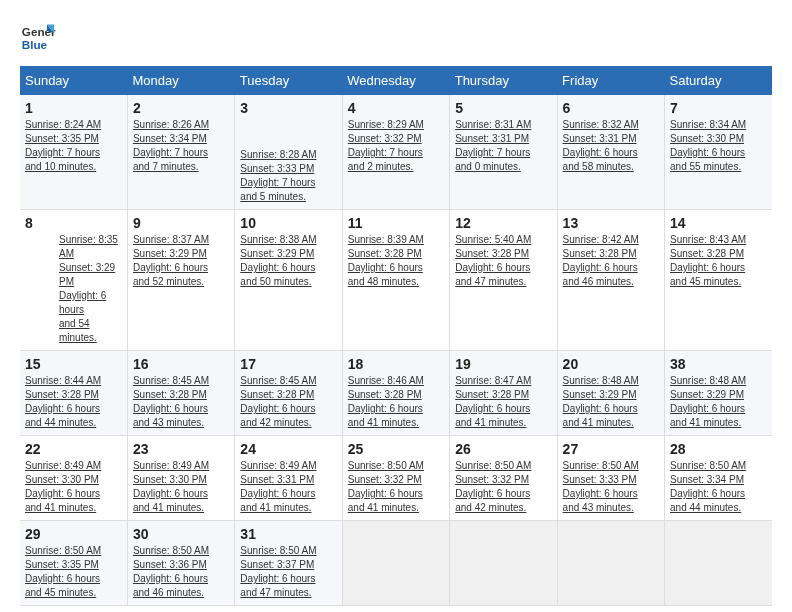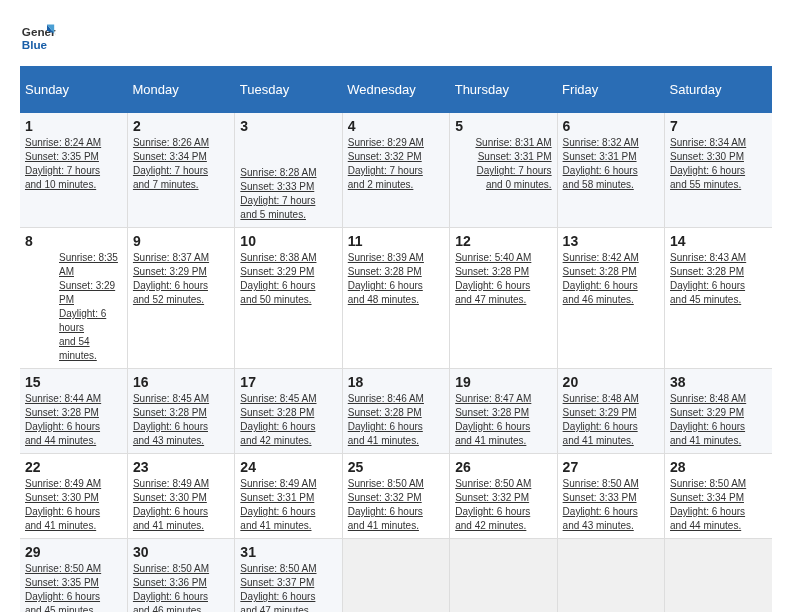--- a/index.html
+++ b/index.html
@@ -39,21 +39,21 @@
       color: #555;
     }
     table {
       width: 100%;
       border-collapse: collapse;
       font-size: 11px;
     }
     thead tr th {
       background-color: #2a6db5;
       color: white;
-      padding: 16px 5px;
+      padding: 7px 5px;
       text-align: left;
       font-size: 13px;
       font-weight: normal;
     }
     tbody tr {
       border-bottom: 1px solid #ddd;
     }
     tbody tr:nth-child(odd) {
       background-color: #f5f7fa;
     }
@@ -141,21 +141,21 @@
         </td>
         <td>
           <span class="day-num">4</span>
           <div class="day-info" style="white-space: pre-line;">Sunrise: 8:29 AM
 Sunset: 3:32 PM
 Daylight: 7 hours
 and 2 minutes.</div>
         </td>
         <td>
           <span class="day-num">5</span>
-          <div class="day-info" style="white-space: pre-line; text-align: right;">Sunrise: 8:31 AM
+          <div class="day-info" style="white-space: pre-line;">Sunrise: 8:31 AM
 Sunset: 3:31 PM
 Daylight: 7 hours
 and 0 minutes.</div>
         </td>
         <td>
           <span class="day-num">6</span>
           <div class="day-info" style="white-space: pre-line;">Sunrise: 8:32 AM
 Sunset: 3:31 PM
 Daylight: 6 hours
 and 58 minutes.</div>

